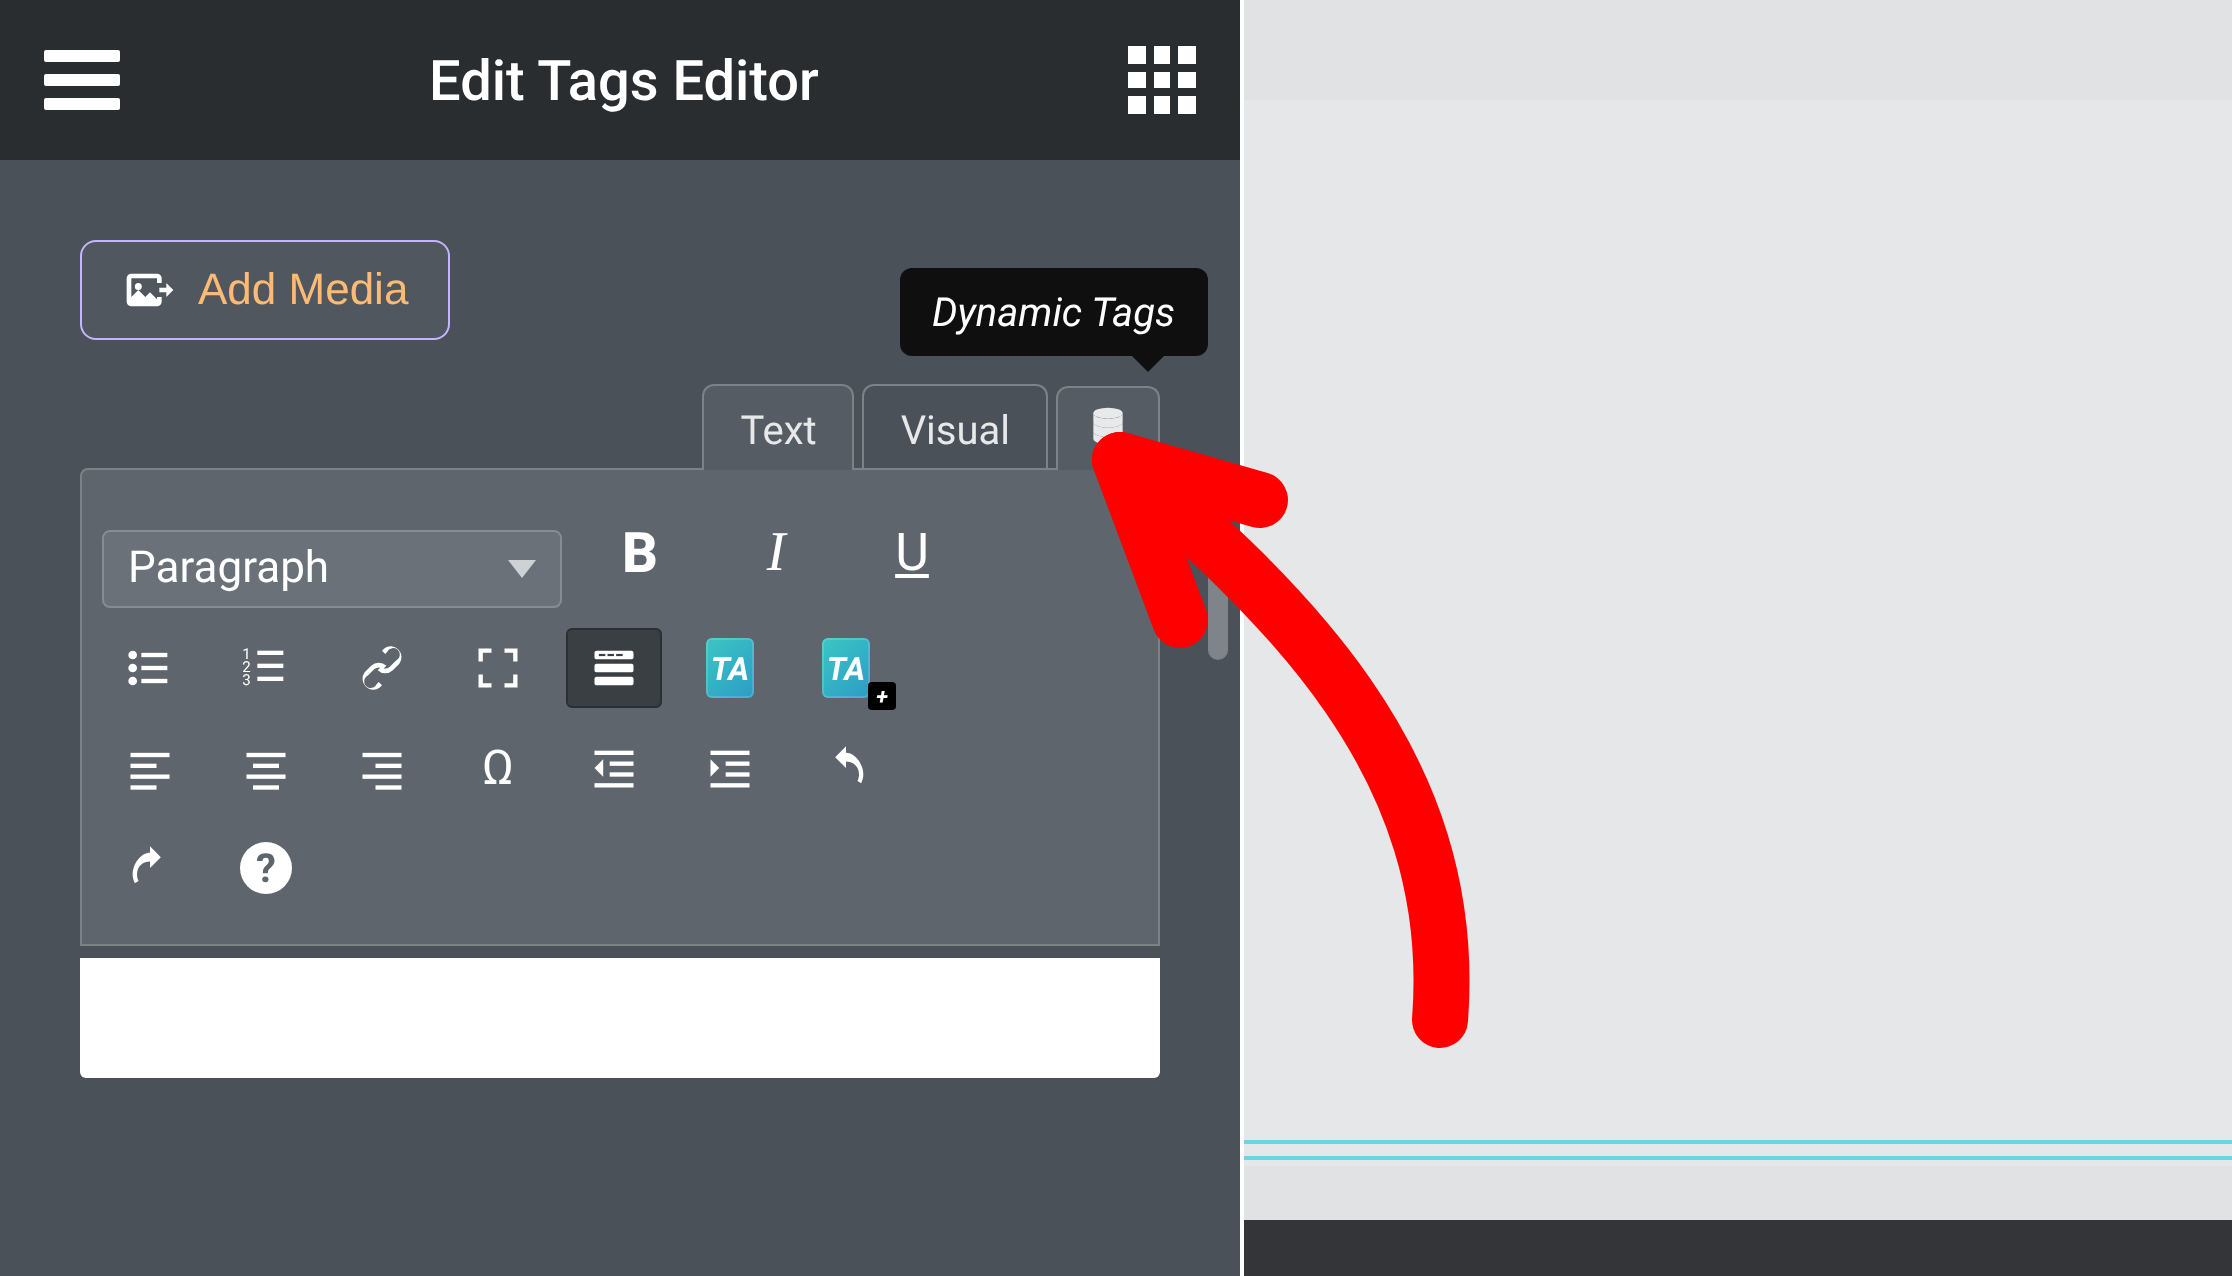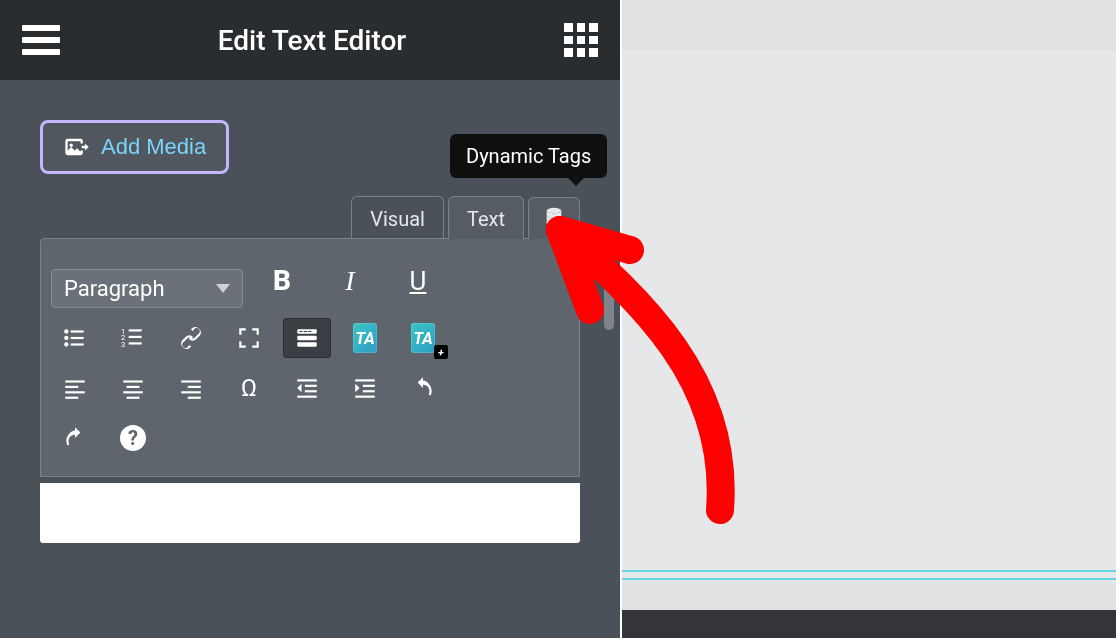--- a/index.html
+++ b/index.html
@@ -80,24 +80,24 @@
     height:90px;
     background:#7e848a;
     border-radius:6px;
   }
 
   .add-media {
     display:inline-flex;
     align-items:center;
     gap:10px;
     background:#50575e;
-    border:3px solid #c4b5fd;
+    border:1px solid #c4b5fd;
     border-radius:8px;
     padding:10px 20px;
-    color:#7dd3fc;
+    color:#fdba74;
     font-size:22px;
     cursor:pointer;
   }
   .add-media svg { width:28px; height:28px; fill:#fff; flex-shrink:0;}
 
   .tabs-row {
     display:flex;
     gap:4px;
     margin-top: 22px;
     justify-content:flex-end;
@@ -131,21 +131,21 @@
     margin-bottom:10px;
   }
   .format-select {
     display:flex;
     align-items:center;
     justify-content:space-between;
     background:#6a7178;
     border:1px solid #858c92;
     border-radius:4px;
     padding:6px 12px;
-    width:192px;
+    width:230px;
     font-size:22px;
     color:#fff;
     cursor:pointer;
     gap:8px;
     margin-top:16px;
   }
   .caret-down {
     width:0;height:0;border-left:7px solid transparent;border-right:7px solid transparent;border-top:9px solid #cfd2d5;
   }
   .tb-btn {
@@ -220,21 +220,21 @@
 </div>
 
 <div class="panel">
 
   <div class="panel-header">
     <div class="hamburger">
       <span></span>
         <span></span>
         <span></span>
     </div>
-    <div class="panel-title">Edit Text Editor</div>
+    <div class="panel-title">Edit Tags Editor</div>
     <div class="grid-icon">
       <span></span>
         <span></span>
         <span></span>
         <span></span>
         <span></span>
         <span></span>
         <span></span>
         <span></span>
         <span></span>
@@ -244,22 +244,22 @@
   <div class="panel-body">
 
     <button class="add-media">
       <svg viewBox="0 0 24 24">
           <path d="M4 5h11a2 2 0 0 1 2 2v2h-2V7H4v8l3-3 3 3 2-2 3 3v-1h2v2a2 2 0 0 1-2 2H4a2 2 0 0 1-2-2V7a2 2 0 0 1 2-2zm15 4 3 3-3 3v-2h-3v-2h3V9zM7 9a1.5 1.5 0 1 1 0 3 1.5 1.5 0 0 1 0-3z"></path>
         </svg>
       <span>Add Media</span>
     </button>
 
     <div class="tabs-row">
+      <div class="tab"><span>Text</span></div>
       <div class="tab ghost"><span>Visual</span></div>
-      <div class="tab"><span>Text</span></div>
       <div class="tab icon-only">
         <svg viewBox="0 0 24 24" width="22" height="22" fill="#e7e9eb">
             <ellipse cx="12" cy="5" rx="8" ry="3"></ellipse>
             <path d="M4 5v5c0 1.66 3.58 3 8 3s8-1.34 8-3V5c0 1.66-3.58 3-8 3S4 6.66 4 5z"></path>
             <path d="M4 10v5c0 1.66 3.58 3 8 3s8-1.34 8-3v-5c0 1.66-3.58 3-8 3s-8-1.34-8-3z"></path>
             <path d="M4 15v4c0 1.66 3.58 3 8 3s8-1.34 8-3v-4c0 1.66-3.58 3-8 3s-8-1.34-8-3z"></path>
           </svg>
       </div>
     </div>
 
@@ -396,21 +396,21 @@
       </div>
 
     </div>
 
     <div class="editor-content"></div>
 
     <div class="panel-thumb"></div>
   </div>
 </div>
 
-<div class="tooltip" style="left:450px; top:134px;">
+<div class="tooltip" style="left:450px; top:134px;font-style:italic;">
   <span>Dynamic Tags</span>
 </div>
 
 <div class="arrow-annotation">
   <svg width="260" height="340">
     <path d="M40 50 C 120 120, 210 200, 200 330" stroke="#ff0000" stroke-width="28" fill="none" stroke-linecap="round"></path>
     <path d="M40 50 L 110 70" stroke="#ff0000" stroke-width="28" fill="none" stroke-linecap="round"></path>
     <path d="M40 50 L 70 130" stroke="#ff0000" stroke-width="28" fill="none" stroke-linecap="round"></path>
   </svg>
 </div>

